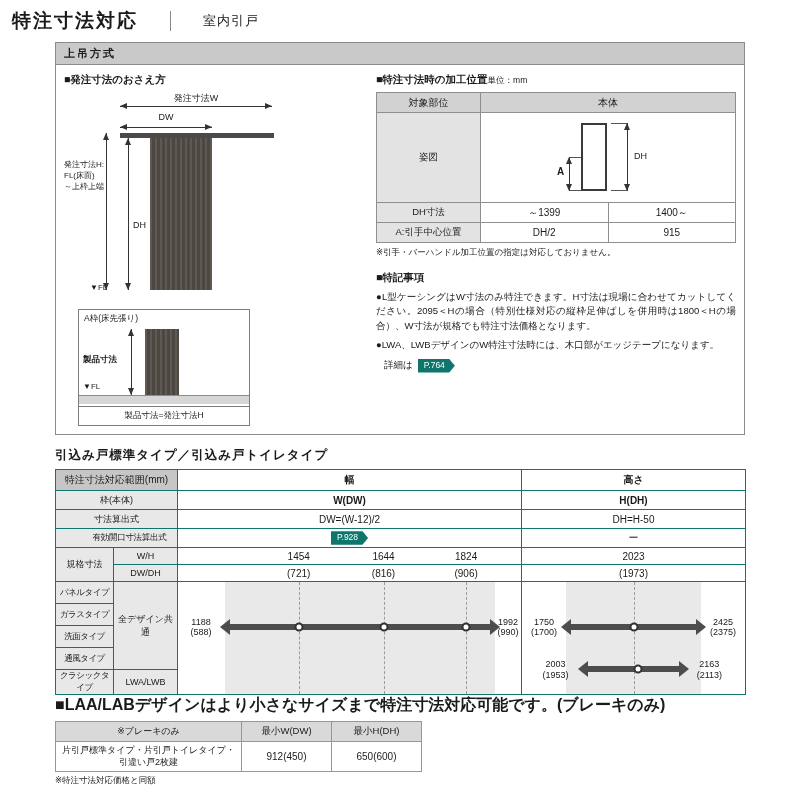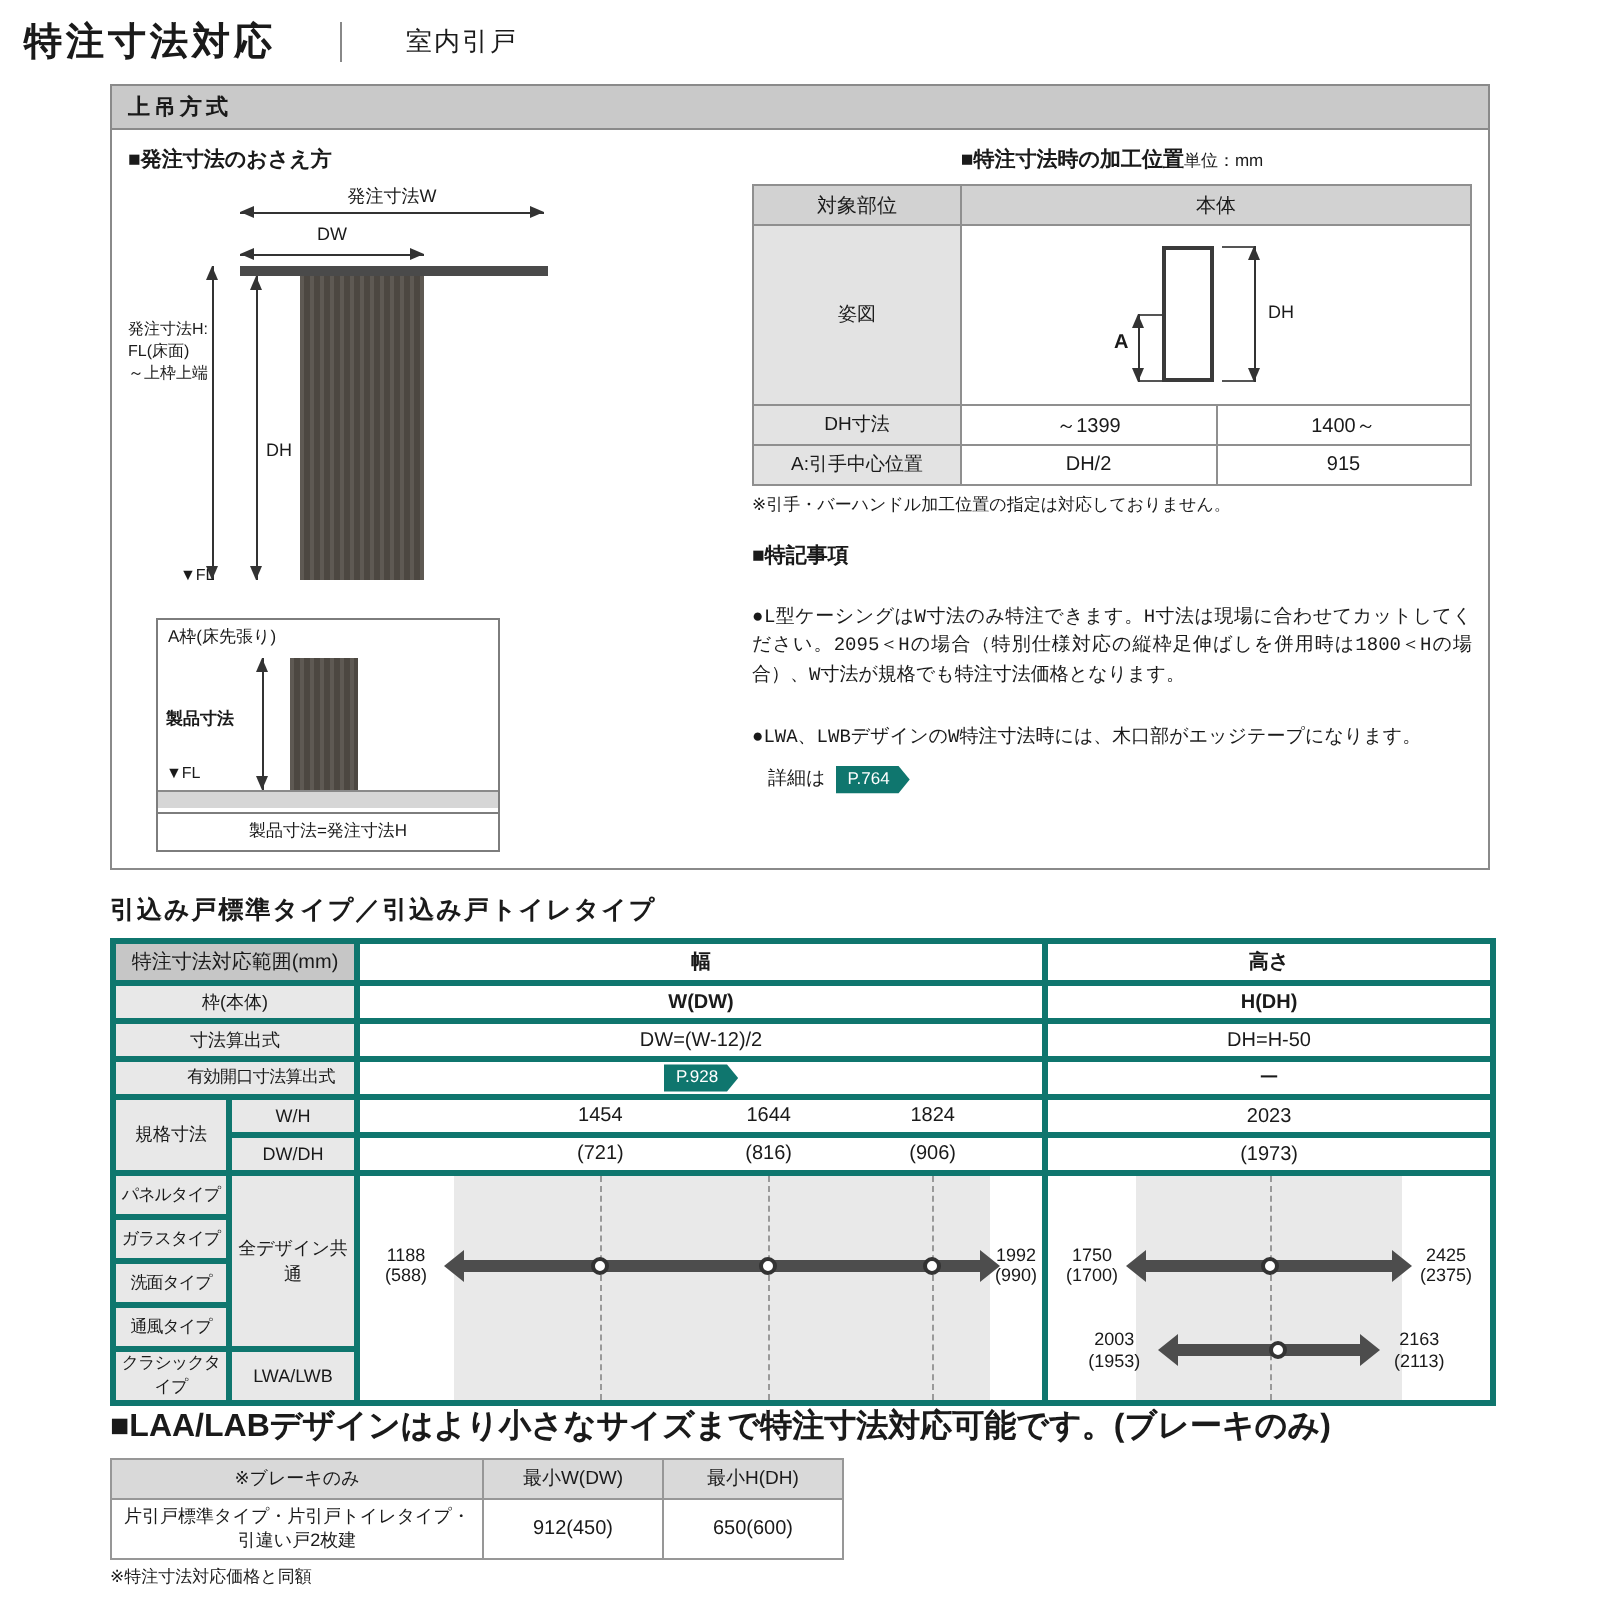--- a/index.html
+++ b/index.html
@@ -47,46 +47,46 @@
   .diagram2 { width:172px; margin:12px 0 0 14px; border:1px solid #7d7d7d; background:#fff; }
   .d2-title { font-size:8.5px; padding:3px 5px 1px; }
   .d2-body { position:relative; height:80px; font-size:8.5px; }
   .d2-door { position:absolute; left:66px; top:3px; width:34px; height:66px; }
   .d2-floor { position:absolute; left:0; right:0; top:69px; height:9px; background:#d6d6d6; border-top:1px solid #8a8a8a; }
   .d2-pd { position:absolute; left:4px; top:28px;font-weight:bold; }
   .d2-fl { position:absolute; left:4px; top:56px; font-size:8px; }
   .d2-caption { border-top:1px solid #7d7d7d; font-size:8.5px; text-align:center; padding:3px 2px; }
 
   
-  .head-row { display:flex; justify-content:center; align-items:baseline; }
+  .head-row { display:flex; justify-content:flex-start; align-items:baseline; }
   .unit { font-size:8.5px; }
   .proc-table { width:100%; border-collapse:collapse; margin-top:5px; font-size:10px; }
   .proc-table td { border:1px solid #8f8f8f; text-align:center; vertical-align:middle; height:20px; }
   .proc-table td.plabel { background:#e3e3e3; width:104px; font-size:9.5px; }
   .proc-table td.phead { background:#d2d2d2; font-size:10px; }
   .fig-cell { height:90px !important; padding:0; }
   .figure { position:relative; height:88px; background:#fff; }
   .fig-rect { position:absolute; left:100px; top:9px; width:26px; height:68px; border:2px solid #3a3a3a; background:#fff; }
   .fig-tick { position:absolute; height:1px; background:#555; }
   .fig-dh { left:146px; top:9px; height:68px; }
   .fig-a { left:88px; top:43px; height:34px; }
   .fig-dh-label { position:absolute; left:153px; top:37px; font-size:9px; }
   .fig-a-label { position:absolute; left:76px; top:52px; font-size:10px; font-weight:bold; }
 
   .small-note { font-size:8.5px; margin-top:4px; }
   .remarks-heading { margin-top:12px; }
-  .bullet { font-size:9.5px; line-height:1.5; margin-top:17px; text-align:justify;font-family:Liberation Mono, monospace; }
+  .bullet { font-size:9.5px; line-height:1.5; margin-top:5px; text-align:justify; }
   .detail-line { margin-top:7px; padding-left:8px; font-size:9.5px; display:flex; align-items:center; gap:5px; }
   .badge { display:inline-block; background:#0f766e; color:#fff; font-size:8.5px; line-height:1.6; padding:0 10px 0 6px;
            clip-path:polygon(0 0,85% 0,100% 50%,85% 100%,0 100%); }
 
   
   .range-heading { font-size:12.5px; font-weight:bold; margin-top:12px; letter-spacing:1px; }
   .big-table { border-collapse:collapse; margin-top:5px; table-layout:fixed; width:690px; border:1px solid #6f6f6f; }
-  .big-table td { border:3px solid #0f766e; text-align:center; vertical-align:middle; font-size:10px; overflow:hidden; }
+  .big-table td { border:1px solid #0f766e; text-align:center; vertical-align:middle; font-size:10px; overflow:hidden; }
   .big-table .hrow td { height:21px; }
   .big-table .nrow td { height:19px; }
   .big-table .vrow td { height:17px; }
   .big-table .trow td { height:22px; }
   .hd-corner { background:#c6c6c6; font-size:9.5px; }
   .hd-big { background:#fff; font-size:11.5px; font-weight:bold; }
   td.lbl { background:#e8e8e8; font-size:9px; }
   td.lbl.sm { font-size:8.5px; letter-spacing:-0.3px;padding-left:26px; }
   td.type { font-size:8.5px; letter-spacing:-0.5px; }
   td.bold { font-weight:bold; }

